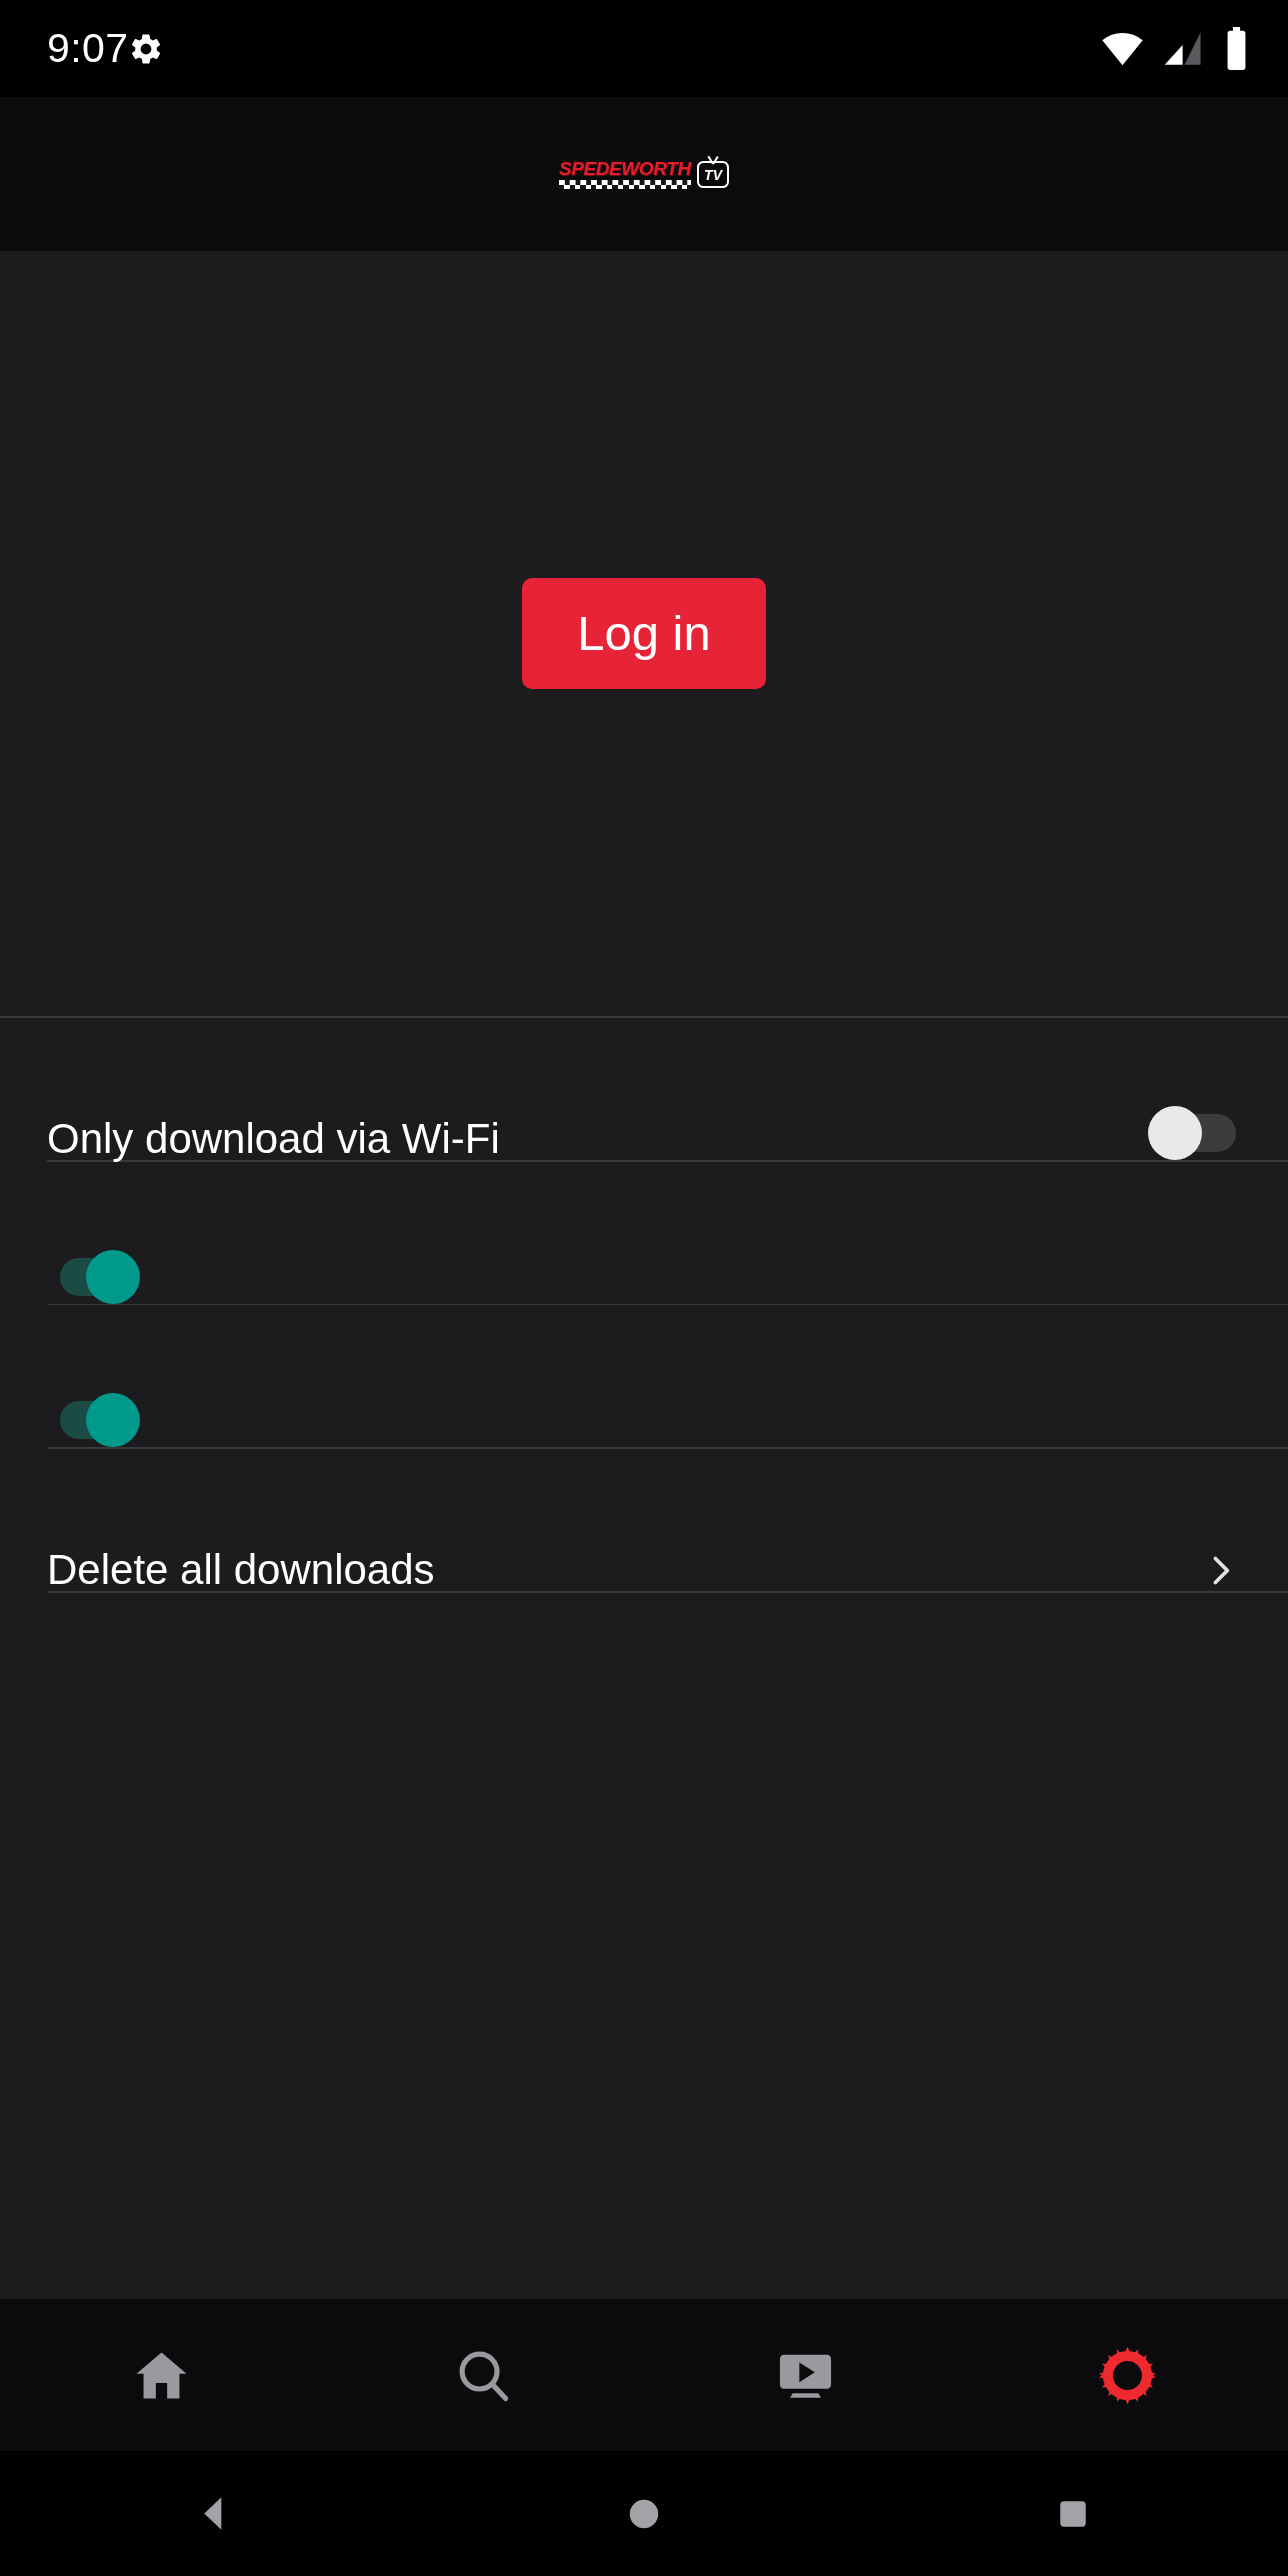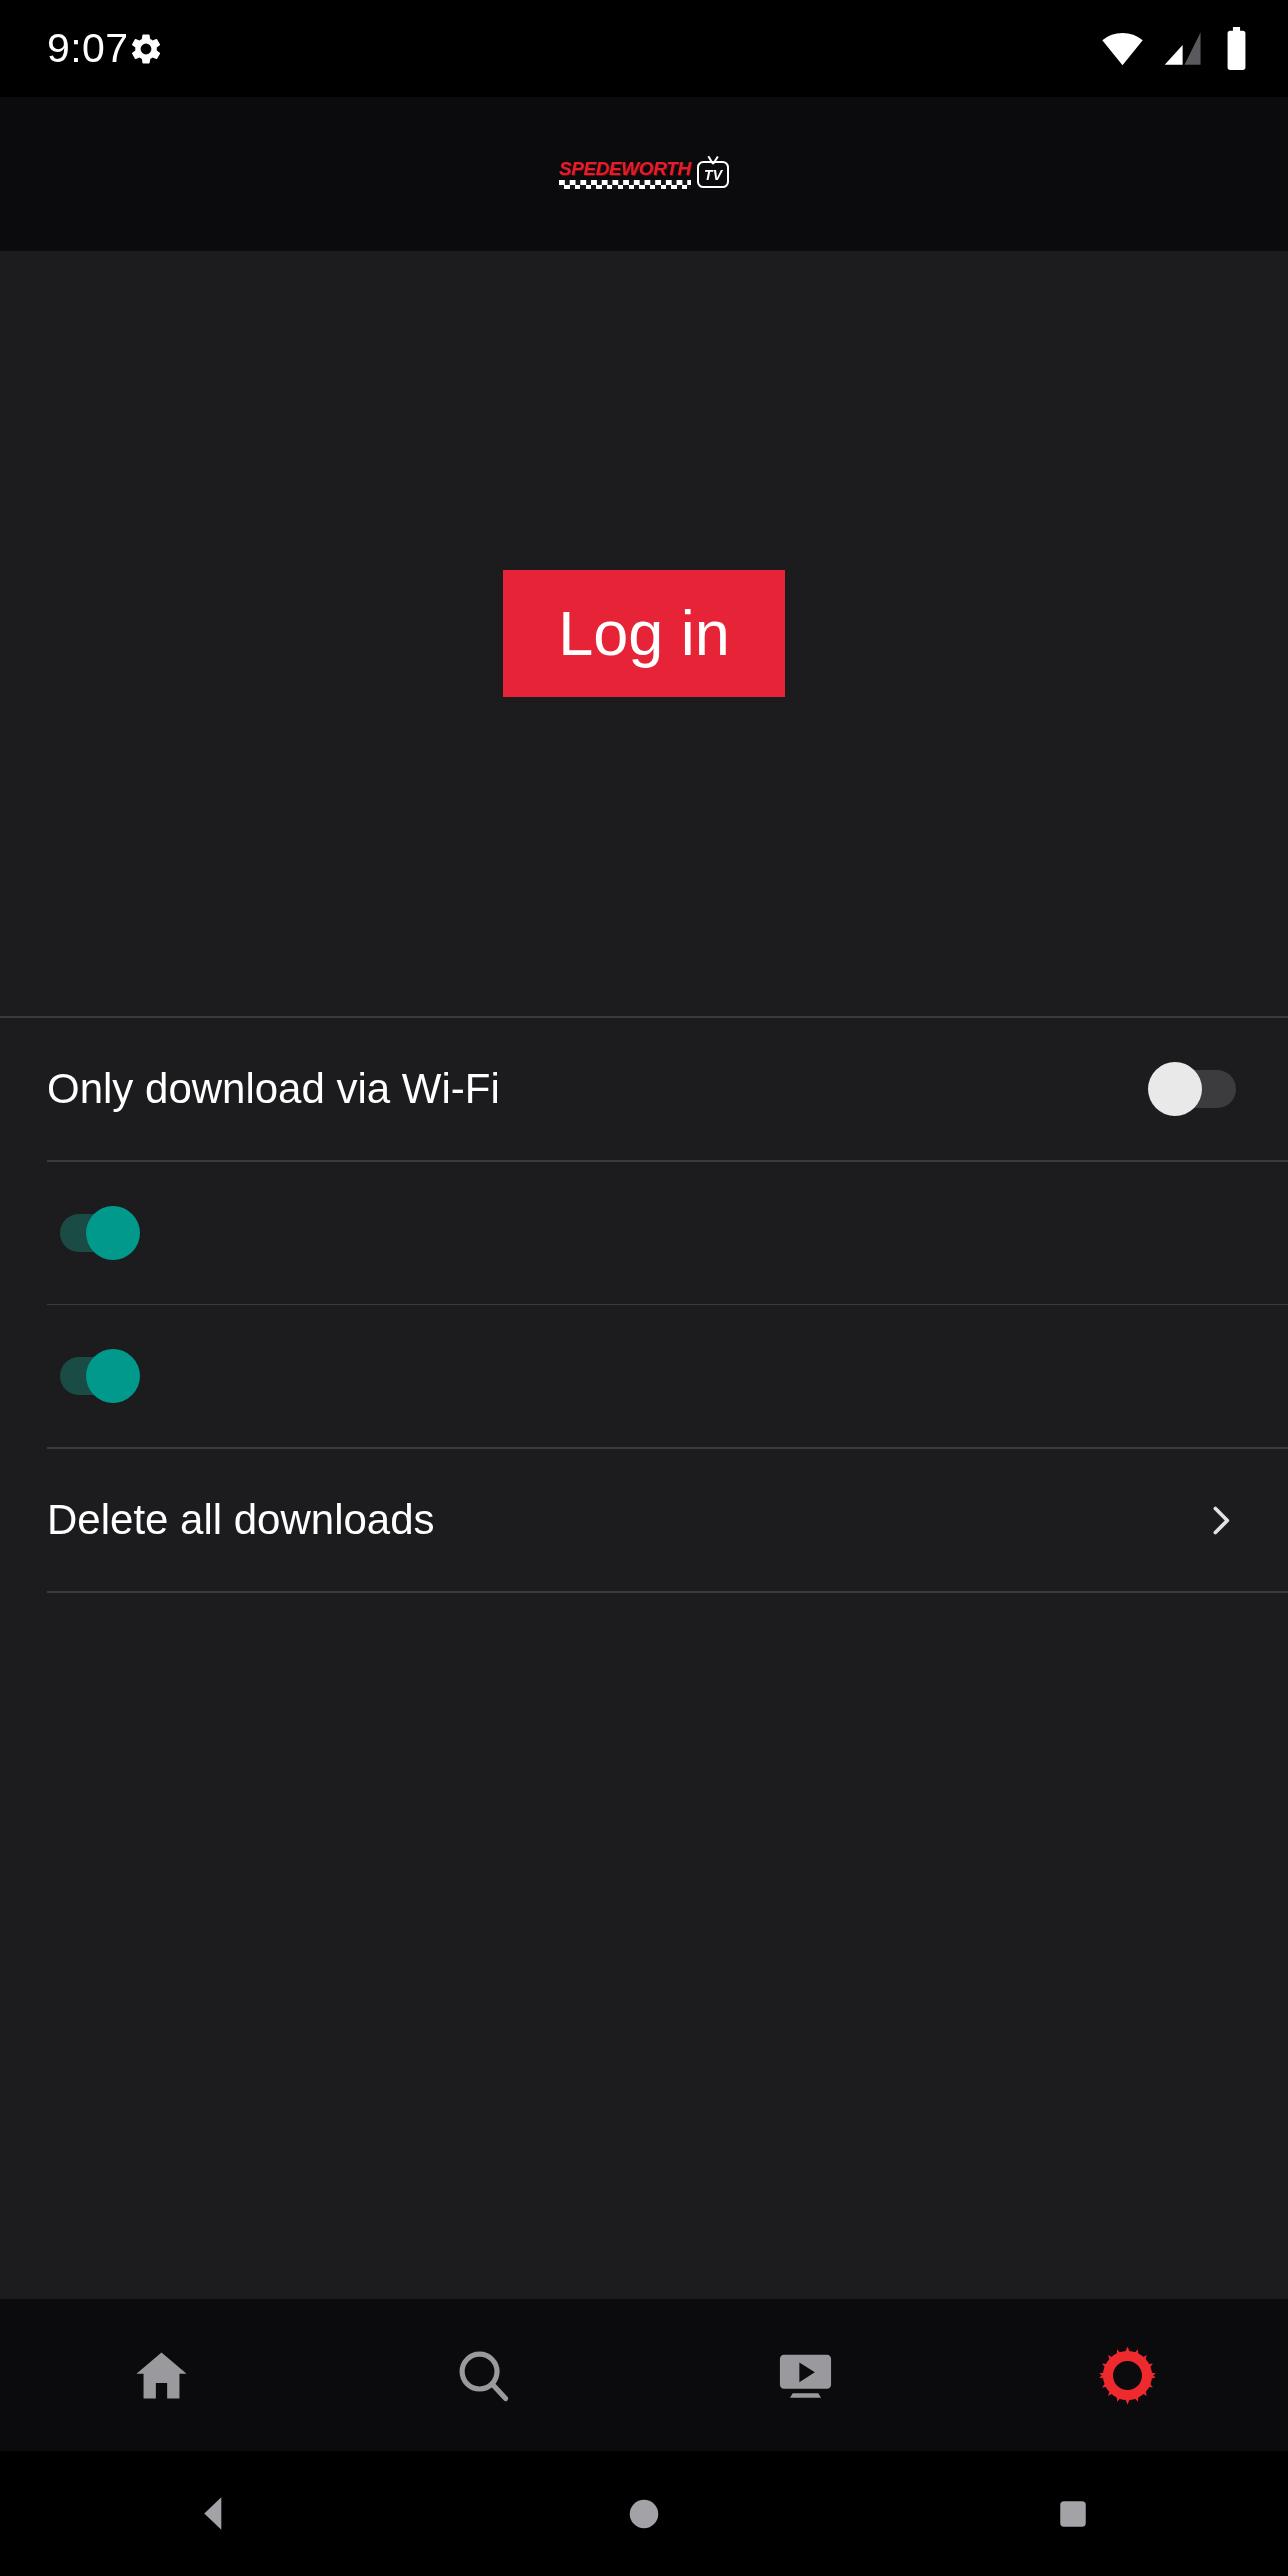--- a/index.html
+++ b/index.html
@@ -92,36 +92,36 @@
 
   .login-area {
     height:765px;
     display:flex; align-items:center; justify-content:center;
     flex:0 0 auto;
   }
   .login-btn {
     background:#E62337;
     color:#fff;
     border:none;
-    border-radius:0;
+    border-radius:10px;
     font-family:"Liberation Sans", sans-serif;
-    font-size:63px;
+    font-size:49px;
     padding:29px 55px;
     line-height:1.1;
     cursor:pointer;
   }
 
   .divider { height:1.8px; background:#3A3A3C; width:100%; }
   .divider.inset { margin-left:47px; width:calc(100% - 47px); }
 
   .settings-list { flex:0 0 auto; }
   .row {
     height:142px;
-    display:flex; align-items:center;
-    padding:9px 47px;
+    display:flex; align-items:flex-end;
+    padding:0 47px;
   }
   .row-label {
     color:#fff;
     font-size:42px;
     line-height:1;
     flex:1 1 auto;
   }
 
   
   .toggle { position:relative; width:93px; height:54px; flex:0 0 auto; cursor:pointer; }

